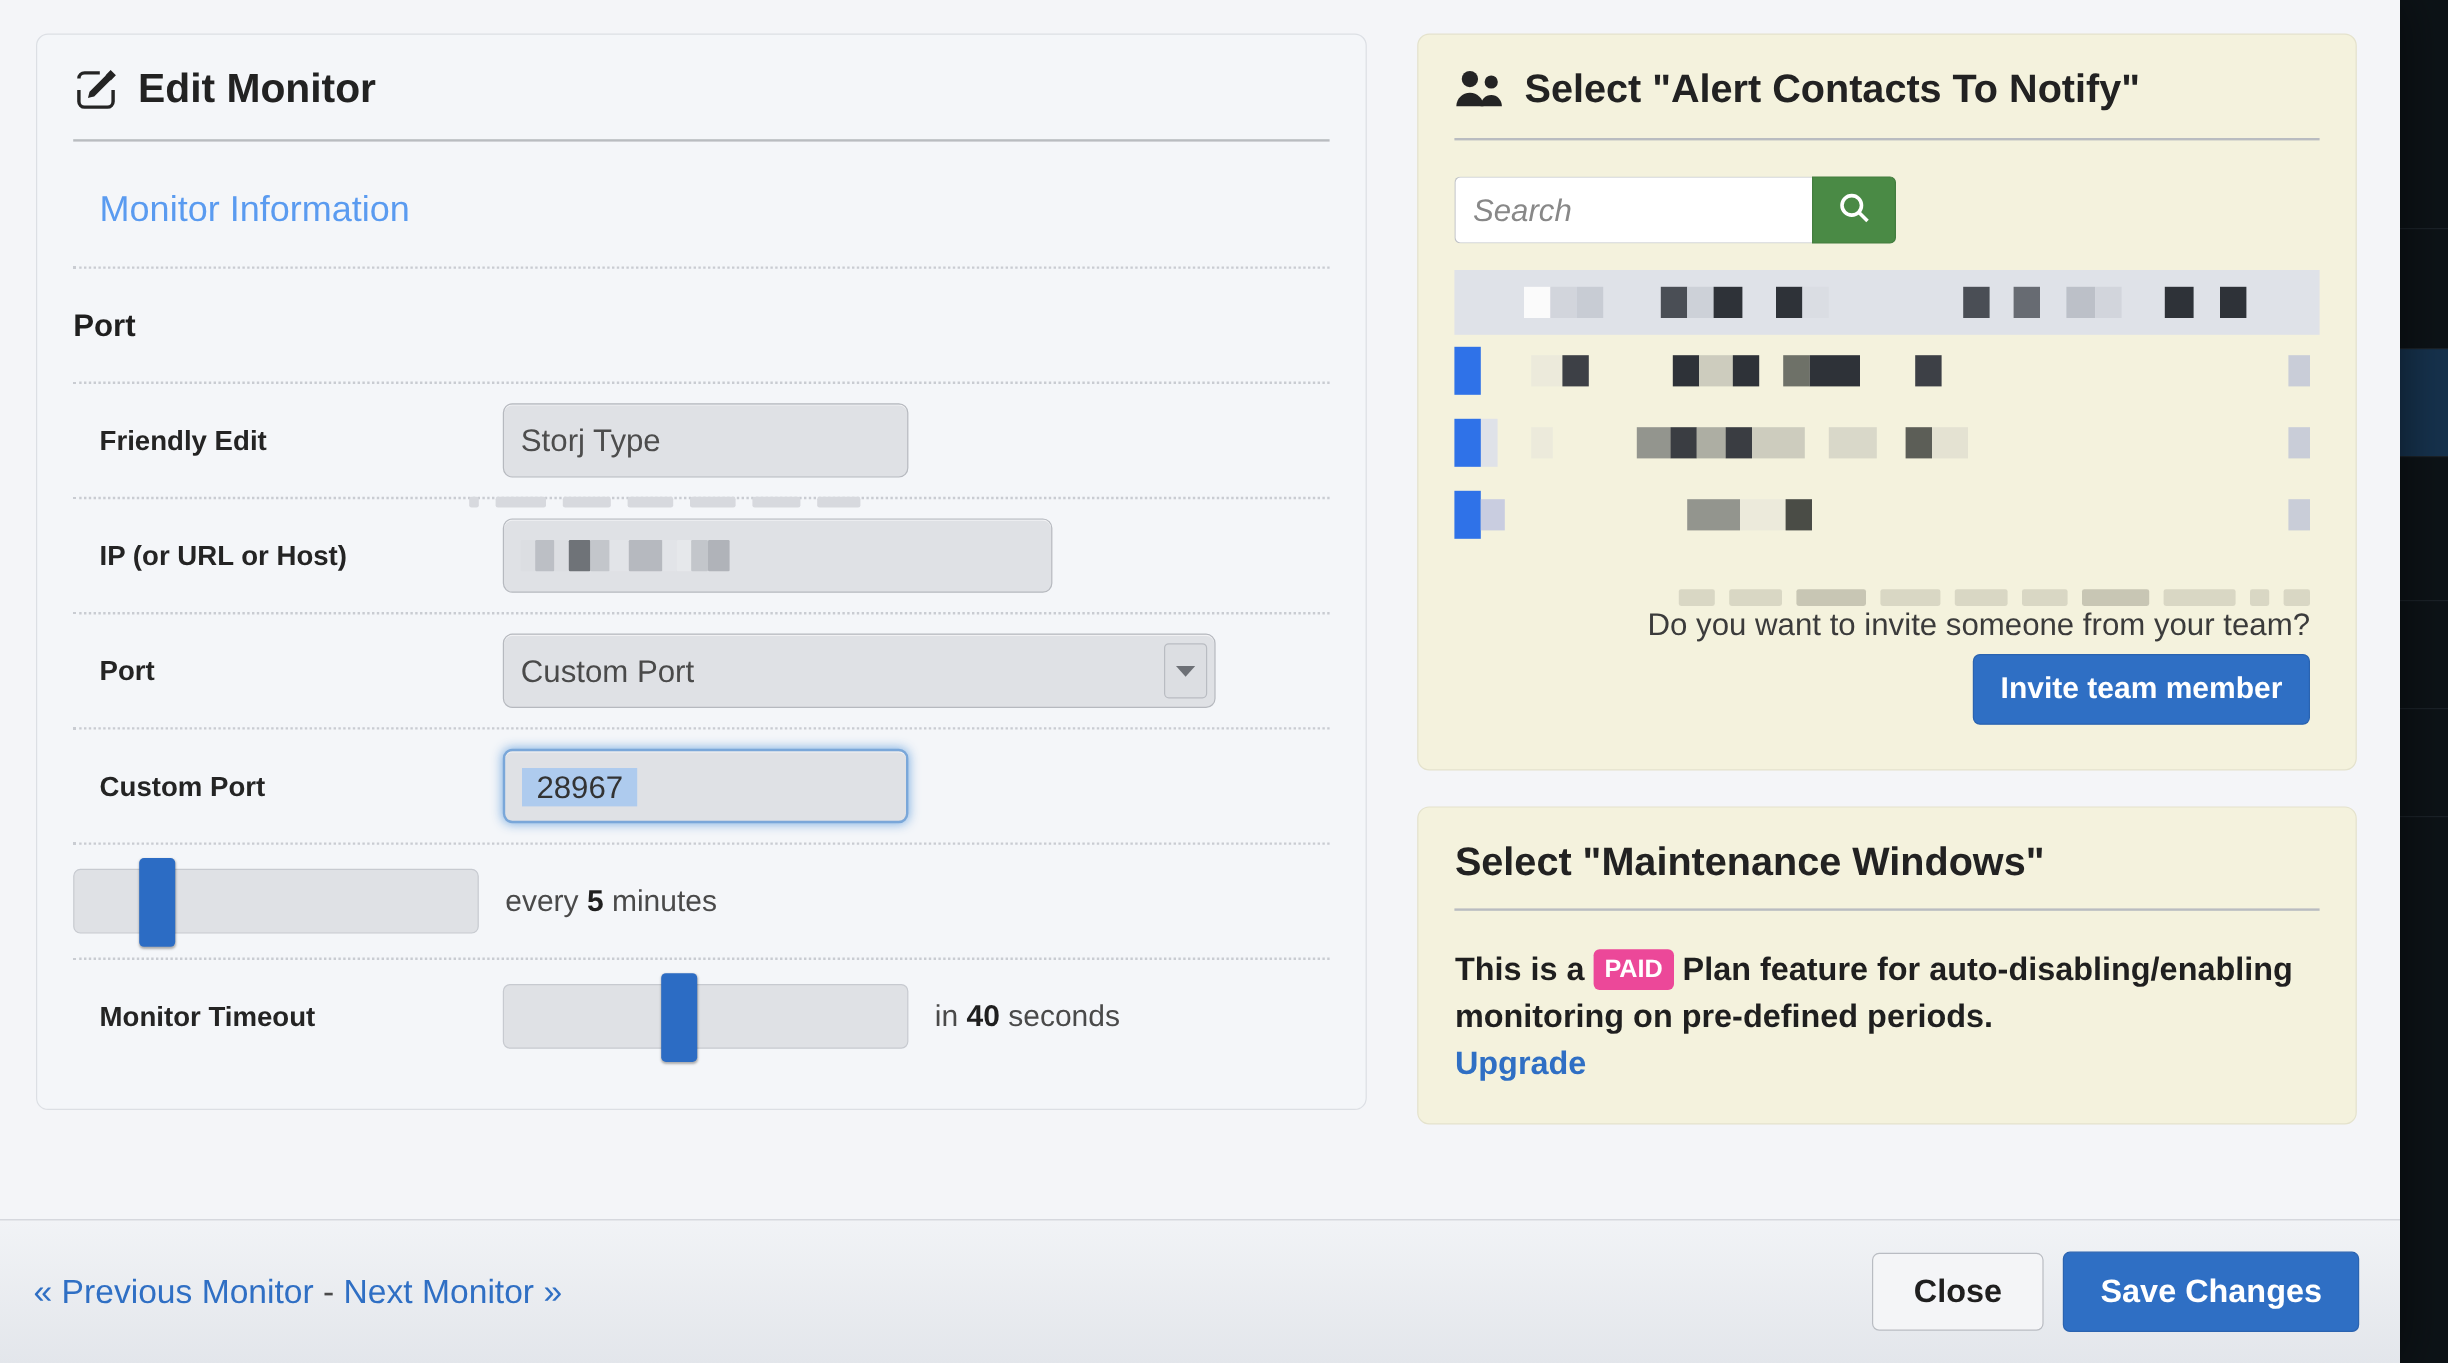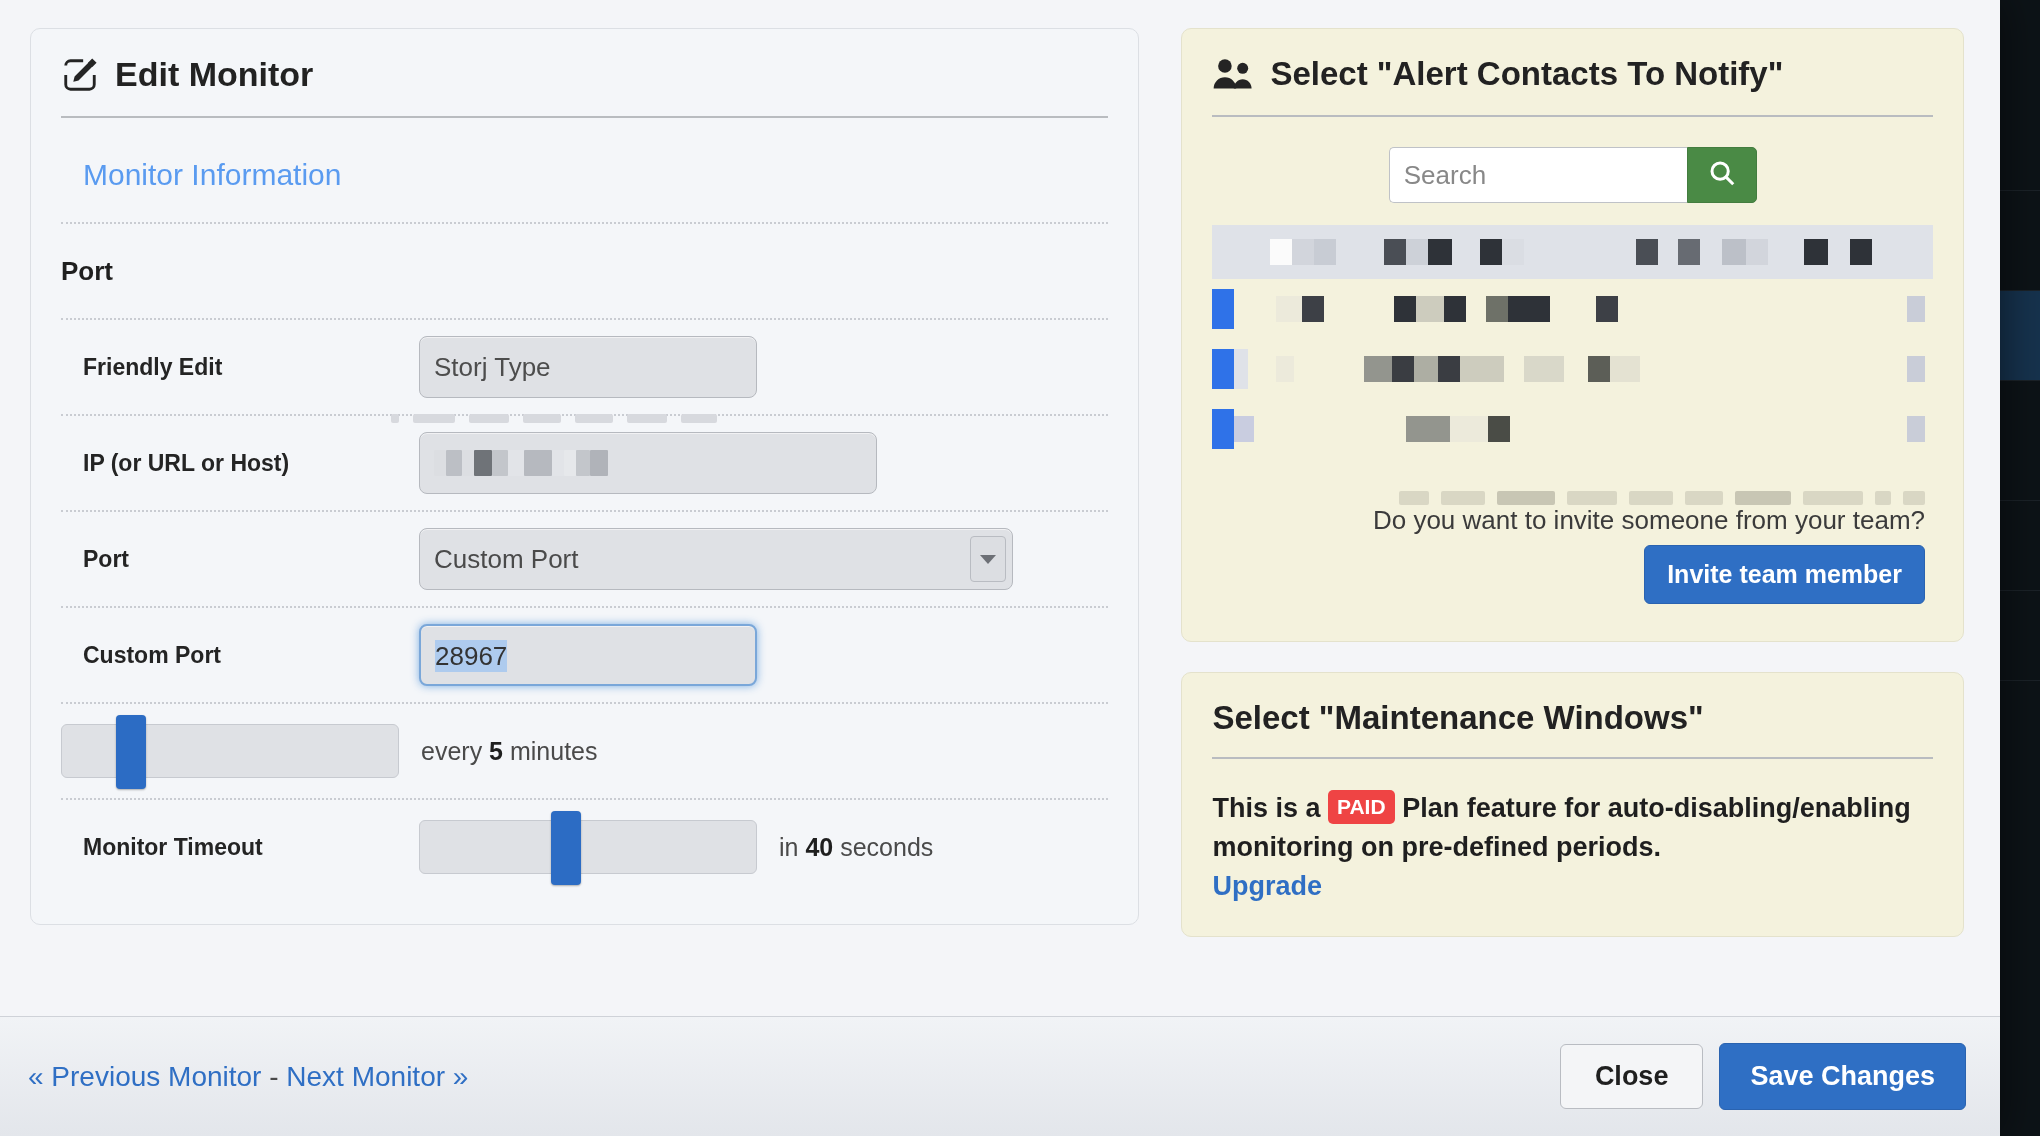--- a/index.html
+++ b/index.html
@@ -95,21 +95,21 @@
     padding: 0 14px;
     line-height: 60px;
     box-shadow: inset 0 1px 0 rgba(255,255,255,.55);
   }
   .tinput.wide { width: 458px; }
   .tinput.focused {
     border: 2px solid #7aa7d9;
     box-shadow: 0 0 9px rgba(104,162,222,.85), inset 0 1px 0 rgba(255,255,255,.55);
   }
   .sel-text {
-    background: #aecbee; color: #333; padding: 1px 0;
+    background: #aecbee; color: #333; padding: 1px 12px;
   }
 
   
   .redact { display: inline-flex; align-items: center; height: 100%; }
   .redact i { display: inline-block; height: 26px; border-radius: 1px; }
 
   .tooltip-blur {
     position: absolute; left: 330px; top: -2px;
     display: flex; gap: 14px; align-items: center;
   }
@@ -144,21 +144,21 @@
   }
   .slider-note { font-size: 25px; color: #4a4a4a; }
   .slider-note b { color: #1f1f1f; }
 
   
   .col-right { width: 790px; display: flex; flex-direction: column; gap: 30px; }
   .card-right { padding: 26px 30px 30px 30px; }
   .card-title.right { font-size: 33px; }
   .people-icon { width: 42px; height: 34px; display:block; }
 
-  .search-row { display: flex; justify-content: center; margin: 30px 0 22px 0; }
+  .search-row { display: flex; justify-content: flex-start; margin: 30px 0 22px 0; font-style: italic; }
   .search-input {
     width: 298px; height: 56px;
     background: #fff; border: 1px solid #bfc2c7;
     border-right: none; border-radius: 5px 0 0 5px;
     font-size: 26px; color: #888;
     padding: 0 14px; line-height: 54px;
   }
   .search-btn {
     width: 70px; height: 56px;
     background: #4a8a45; border: 1px solid #437d3f; border-radius: 0 5px 5px 0;
@@ -186,21 +186,21 @@
   .invite-blur { position:absolute; right: 8px; top: -8px; display:flex; gap: 12px; }
   .invite-blur i { display:block; height: 14px; background:#d9d7c4; border-radius:2px;}
   .btn-blue {
     background: #2f6fc4; color: #fff; border: 1px solid #2a63b0;
     border-radius: 6px; font-size: 25px; font-weight: bold;
     padding: 14px 22px; position: absolute; right: 8px; top: 46px;
   }
 
   .mw-text { font-size: 27px; font-weight: bold; color: #1f1f1f; line-height: 1.45; margin-top: 30px; }
   .badge-paid {
-    display: inline-block; background: #ef4444; color: #fff;
+    display: inline-block; background: #ec4899; color: #fff;
     font-size: 21px; font-weight: bold; border-radius: 5px;
     padding: 2px 9px; vertical-align: 3px;
   }
   .link-blue { color: #2f6fc4; text-decoration: none; }
 
   
   .modal-footer {
     height: 120px; flex: none;
     background: linear-gradient(#f1f3f6, #e3e6eb);
     border-top: 1px solid #cfd2d8;

